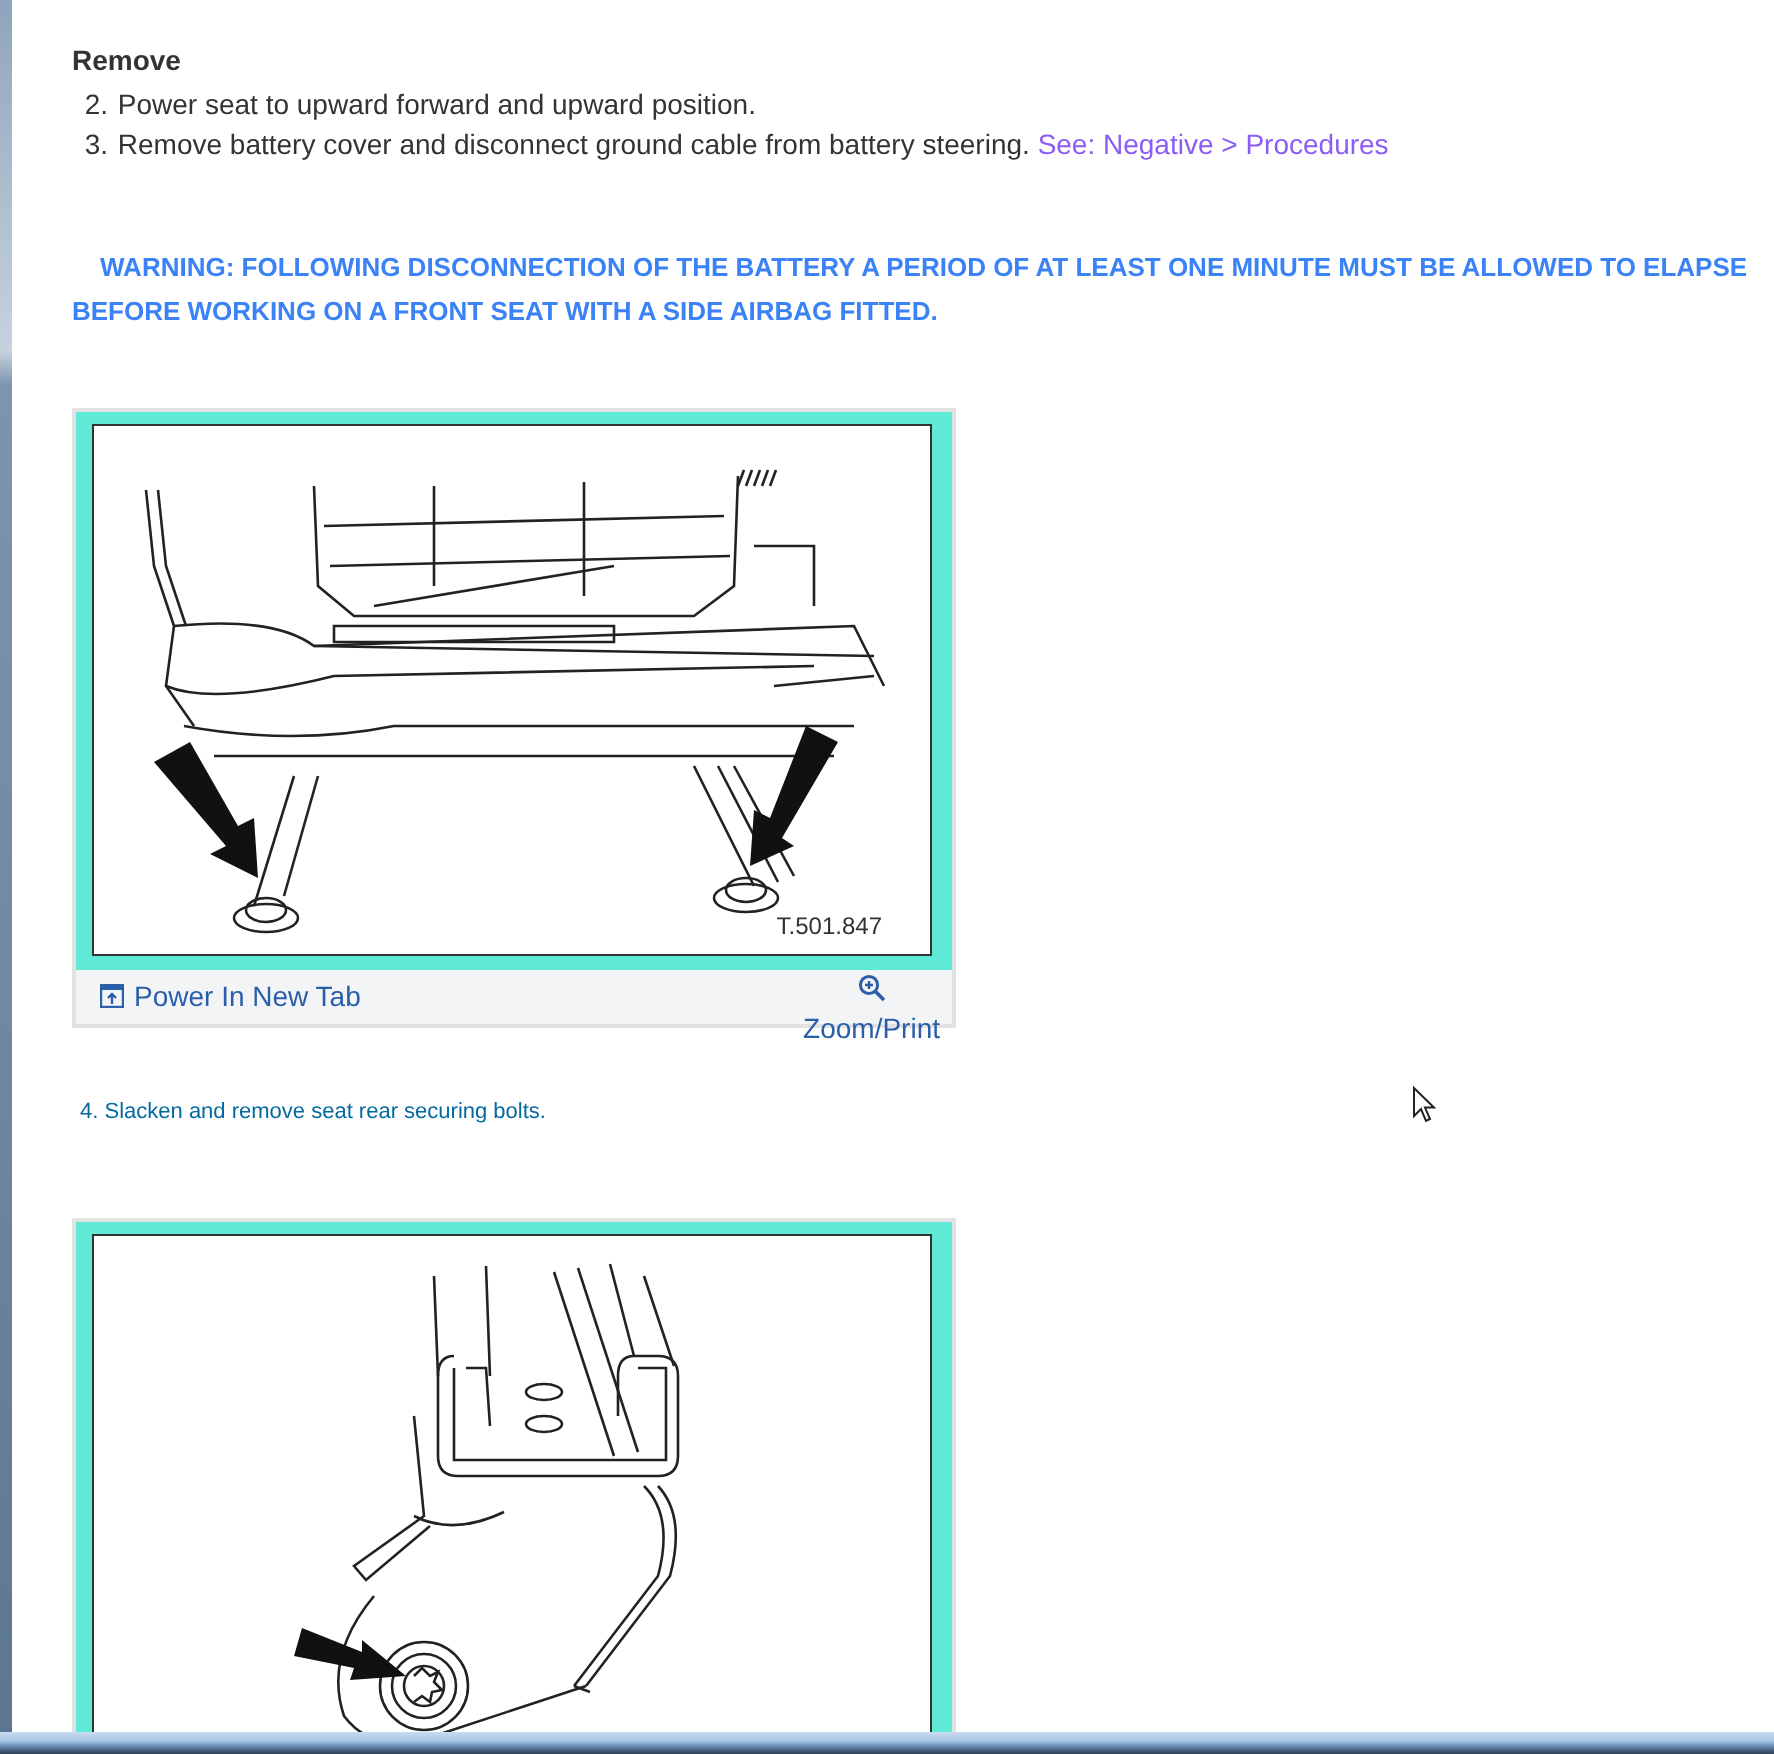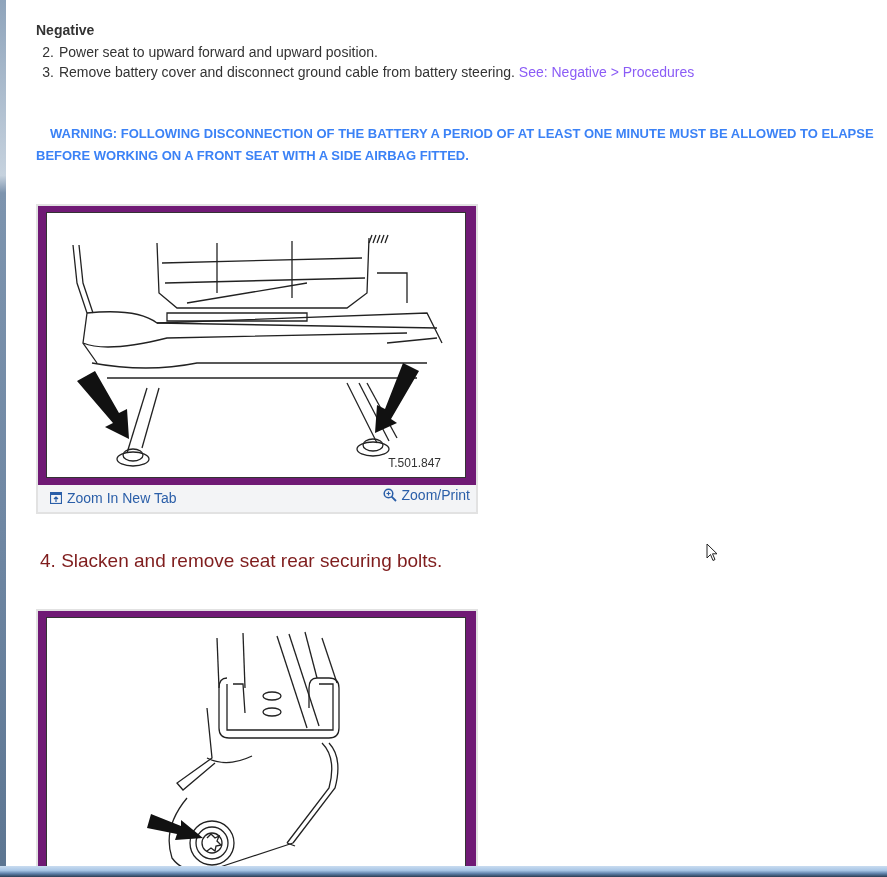--- a/index.html
+++ b/index.html
@@ -28,54 +28,54 @@
   }
   .steps .num { display: inline-block; width: 18px; text-align: right; margin-right: 1px; }
   .link { color: #8b5cf6; text-decoration: none; cursor: pointer; }
   .warning {
     position: absolute; left: 0; top: 123px; width: 845px;
     font-size: 13px; font-weight: bold; line-height: 22px; color: #3b82f6;
     text-indent: 14px;
   }
   .figure {
     position: absolute; left: 0; width: 438px;
-    border: 2px solid #e2e2e2; background: #701a75;
+    border: 2px solid #e2e2e2; background: #5eead4;
   }
   .figure .img-box {
     position: absolute; left: 8px; top: 6px; width: 418px;
     border: 1.5px solid #333; background: #fff; overflow: hidden;
   }
   .figure .tag {
     position: absolute; right: 24px; font-size: 12px; color: #333;
     font-family: "Liberation Sans", sans-serif;
   }
   .figure .footer {
     position: absolute; left: 0; right: 0; bottom: 0; height: 27px;
     background: #f3f4f6;
   }
   .footer .btn {
     position: absolute; top: 5px; font-size: 14px; color: #2a5ea8; cursor: pointer;
     display: flex; align-items: center; gap: 5px;
   }
   .step4 {
-    position: absolute; left: 4px; top: 550px; font-size: 19px; color: #7f1d1d;
+    position: absolute; left: 4px; top: 550px; font-size: 11px; color: #0369a1;
   }
   .cursor { position: absolute; left: 706px; top: 543px; width: 14px; height: 20px; }
   .bottom-bar {
     position: absolute; left: 0; top: 866px; width: 887px; height: 11px;
     background: linear-gradient(to bottom, #c9dcf0 0%, #a8c6e6 40%, #5d7fa8 70%, #2c3e55 100%);
   }
 </style>
 </head>
 <body>
 
 <div class="left-frame"></div>
 
 <div class="content">
-  <div class="section-title">Negative</div>
+  <div class="section-title">Remove</div>
 
   <ul class="steps">
     <li>
       <span class="num">2.</span>
       <span>Power seat to upward forward and upward position.</span>
     </li>
     <li>
       <span class="num">3.</span>
       <span>Remove battery cover and disconnect ground cable from battery steering.</span>
       <a class="link">See: Negative &gt; Procedures</a>
@@ -120,23 +120,23 @@
       </svg>
       <div class="tag" style="top:243px;">T.501.847</div>
     </div>
     <div class="footer">
       <div class="btn" style="left:12px;">
         <svg width="12" height="12" viewBox="0 0 12 12">
           <rect x="0.5" y="0.5" width="11" height="11" fill="none" stroke="#2a5ea8" stroke-width="1.2"></rect>
           <rect x="0.5" y="0.5" width="11" height="2.5" fill="#2a5ea8"></rect>
           <path d="M6 10 V5 M4 7 L6 5 L8 7" stroke="#2a5ea8" stroke-width="1.2" fill="none"></path>
         </svg>
-        <span>Zoom In New Tab</span>
+        <span>Power In New Tab</span>
       </div>
-      <div class="btn" style="right:6px; top:2px;">
+      <div class="btn" style="right:6px; top:2px;flex-direction:column;">
         <svg width="14" height="14" viewBox="0 0 14 14">
           <circle cx="5.5" cy="5.5" r="4.3" fill="none" stroke="#2a5ea8" stroke-width="1.5"></circle>
           <path d="M8.6 8.6 L13 13" stroke="#2a5ea8" stroke-width="1.8"></path>
           <path d="M3.5 5.5 H7.5 M5.5 3.5 V7.5" stroke="#2a5ea8" stroke-width="1.2"></path>
         </svg>
         <span>Zoom/Print</span>
       </div>
     </div>
   </div>
 

